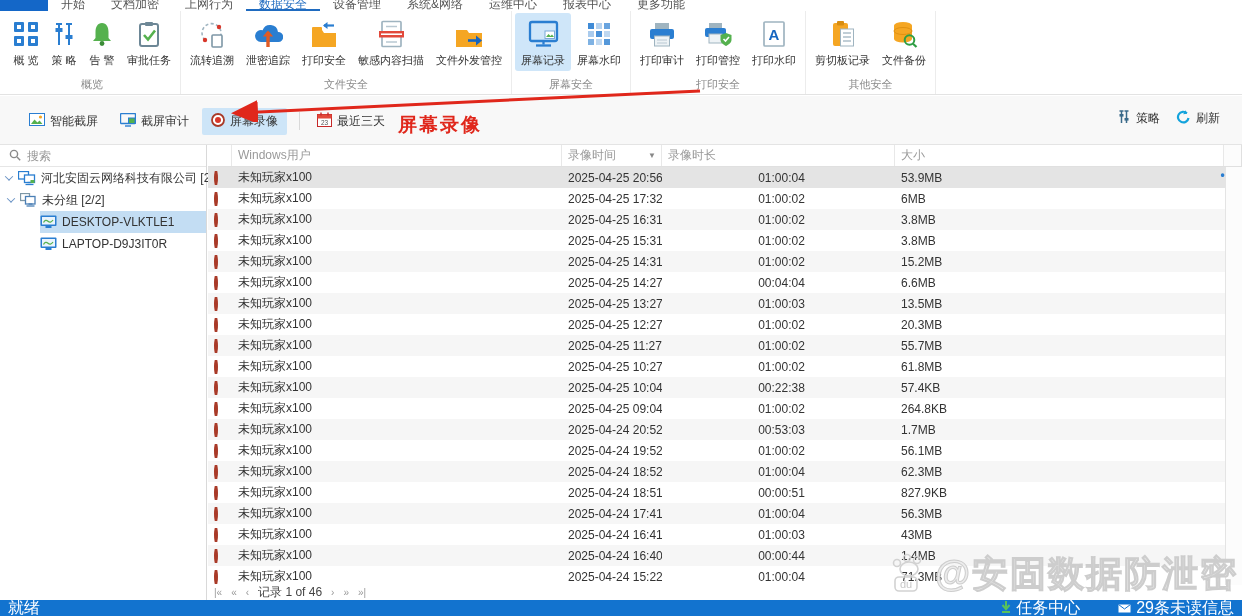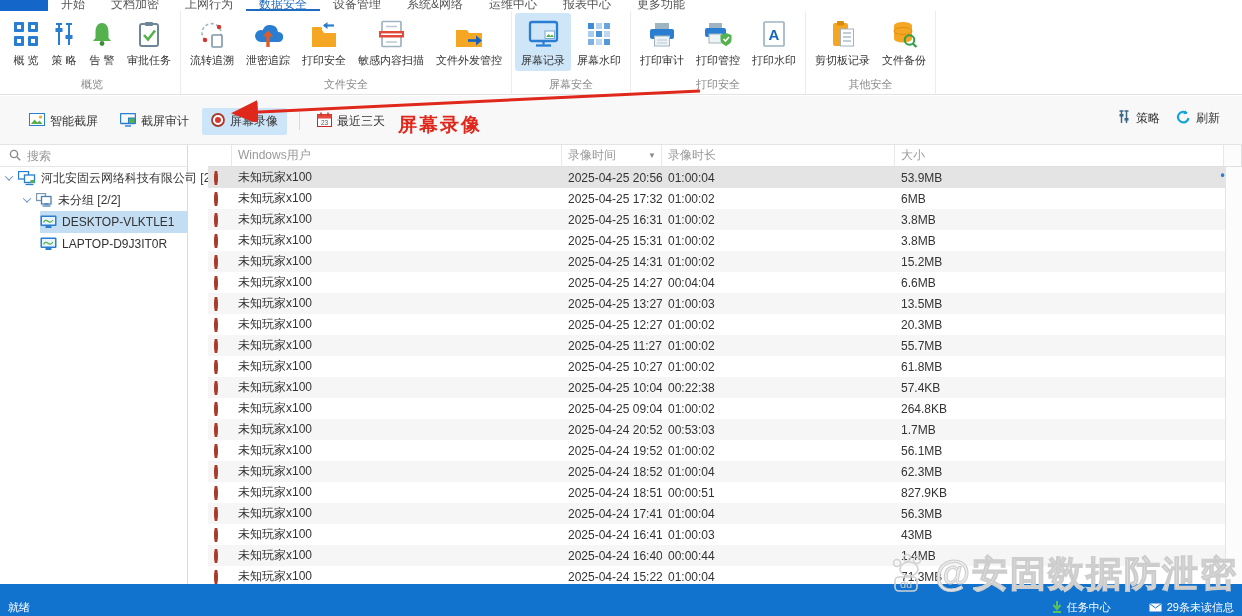--- a/index.html
+++ b/index.html
@@ -39,21 +39,21 @@
   .tbtn.selected { background:#cde5f8; }
   .vsep { width:1px; height:18px; background:#d9d9d9; margin:0 8px; }
   #subbar-right { position:absolute; right:22px; top:14px; display:flex; align-items:center;
     gap:16px; }
   .tbtn2 { display:flex; align-items:center; gap:5px; font-size:12px; color:#333; }
   #annotation { position:absolute; left:398px; top:112px; font-size:19px; font-weight:bold;
     color:#e0271b; letter-spacing:2px; z-index:5; }
   #arrow-svg { position:absolute; left:0; top:88px; z-index:5; pointer-events:none; }
 
   
-  #sidebar { position:absolute; top:145px; left:0; width:188px; bottom:16px; background:#fff;
+  #sidebar { position:absolute; top:145px; left:0; width:207px; bottom:16px; background:#fff;
     border-right:1px solid #d9d9d9; }
   #searchbox { height:22px; border-bottom:1px solid #e6e6e6; display:flex; align-items:center;
     gap:6px; padding:0 9px; }
   #searchbox input { border:none; outline:none; font-size:12px; color:#555; width:150px;
     background:transparent; font-family:inherit; }
   #searchbox input::placeholder { color:#999; }
   .titem { height:22px; display:flex; align-items:center; font-size:12px; color:#333; }
   .titem .chev { width:6px; height:6px; border-right:1.5px solid #6a93c5;
     border-bottom:1.5px solid #6a93c5; transform:rotate(45deg) translate(-1px,-1px);
     flex:none; margin-right:6px; }
@@ -63,21 +63,21 @@
   .titem .tlbl { white-space:nowrap; overflow:hidden; }
 
   
   #tablearea { position:absolute; top:145px; left:208px; right:0; height:440px; background:#d946ef;
     overflow:hidden; }
   #thead { display:flex; height:22px; border-bottom:1px solid #e0e0e0; background:#fff; }
   .th { font-size:12px; color:#999; display:flex; align-items:center; padding-left:6px;
     border-right:1px solid #e8e8e8; flex:none; }
   .th.last { border-right:1px solid #e0e0e0; }
   .c-icon { width:24px; } .c-user { width:330px; } .c-time { width:100px; }
-  .c-dur { width:233px; } .c-size { width:329px; } .c-scroll { flex:1; background:#fcfcfc; }
+  .c-dur { width:233px;text-align:center; } .c-size { width:329px; } .c-scroll { flex:1; background:#fcfcfc; }
   .sort-arrow { margin-left:auto; margin-right:5px; font-size:8px; color:#888; }
   .trow { display:flex; height:21px; align-items:center; position:relative; }
   .trow .td { font-size:12px; color:#333; flex:none; padding-left:6px; white-space:nowrap;
     overflow:hidden; }
   .rec { width:12px; height:12px; border-radius:50%; border:2px solid #a93a28;
     background:#fff; position:relative; margin-left:6px; flex:none; }
   .rec::after { content:""; position:absolute; left:2px; top:2px; right:2px; bottom:2px;
     background:#d8372a; border-radius:50%; }
   .row-ellipsis { position:absolute; right:6px; top:1px; color:#2a7ed1; font-weight:bold;
     font-size:12px; letter-spacing:1px; }
@@ -85,21 +85,21 @@
     border-left:1px solid #e4e4e4; background:#fcfcfc; }
 
   
   #pager { position:absolute; left:208px; right:0; top:585px; height:15px; background:#fff;
     display:flex; align-items:center; gap:9px; padding-left:6px; font-size:11px; color:#888; }
   .pnav { font-size:10px; color:#999; }
   #pager-label { font-size:12px; color:#444; }
 
   
   #statusbar { position:absolute; left:0; right:0; bottom:0; height:16px; background:#1273cf;
-    color:#fff; font-size:11px; display:flex; align-items:flex-start; padding:16px 8px; }
+    color:#fff; font-size:16px; display:flex; align-items:center; padding:8px 8px; }
   #status-right { margin-left:auto; display:flex; align-items:center; gap:22px; }
   #status-right .sgrp { display:flex; align-items:center; gap:5px; margin-left:16px; }
 
   
   #watermark { position:absolute; right:4px; top:550px; display:flex; align-items:center;
     gap:4px; z-index:4; pointer-events:none; }
   #wm-text { font-size:36px; font-weight:bold; color:rgba(235,235,235,0.95);
     -webkit-text-stroke:1px #cdcdcd; letter-spacing:2px; white-space:nowrap; }
 </style>
 </head>
@@ -448,21 +448,21 @@
               <rect x="0.5" y="0.5" width="10" height="7.5" fill="#fff" stroke="#2a7ed1" stroke-width="1.3"></rect>
               <rect x="6.5" y="4" width="10" height="7.5" fill="#fff" stroke="#2a7ed1" stroke-width="1.3"></rect>
               <line x1="9.5" y1="11.5" x2="13.5" y2="11.5" stroke="#2a7ed1" stroke-width="1.3"></line>
               <line x1="7.5" y1="13.5" x2="15.5" y2="13.5" stroke="#2a7ed1" stroke-width="1.3"></line>
               <rect x="12.5" y="9" width="4" height="3" fill="#55b14e"></rect>
             </svg>
           </span>
           <span class="tlbl">河北安固云网络科技有限公司  [2/2]</span>
         </span>
       </div>
-      <div class="titem" style="padding-left: 24px;">
+      <div class="titem" style="padding-left: 8px;">
         <span class="chev"></span>
         <span class="tsel">
           <span class="tic">
             <svg width="17" height="14">
               <rect x="0.5" y="0.5" width="9" height="7" fill="#fff" stroke="#7d97a6" stroke-width="1.3"></rect>
               <rect x="5.5" y="3.5" width="9.5" height="7.5" fill="#fff" stroke="#4a7fb5" stroke-width="1.3"></rect>
               <line x1="8.5" y1="11" x2="12.5" y2="11" stroke="#4a7fb5" stroke-width="1.3"></line>
               <line x1="6.5" y1="13" x2="14.5" y2="13" stroke="#4a7fb5" stroke-width="1.3"></line>
             </svg>
           </span>

